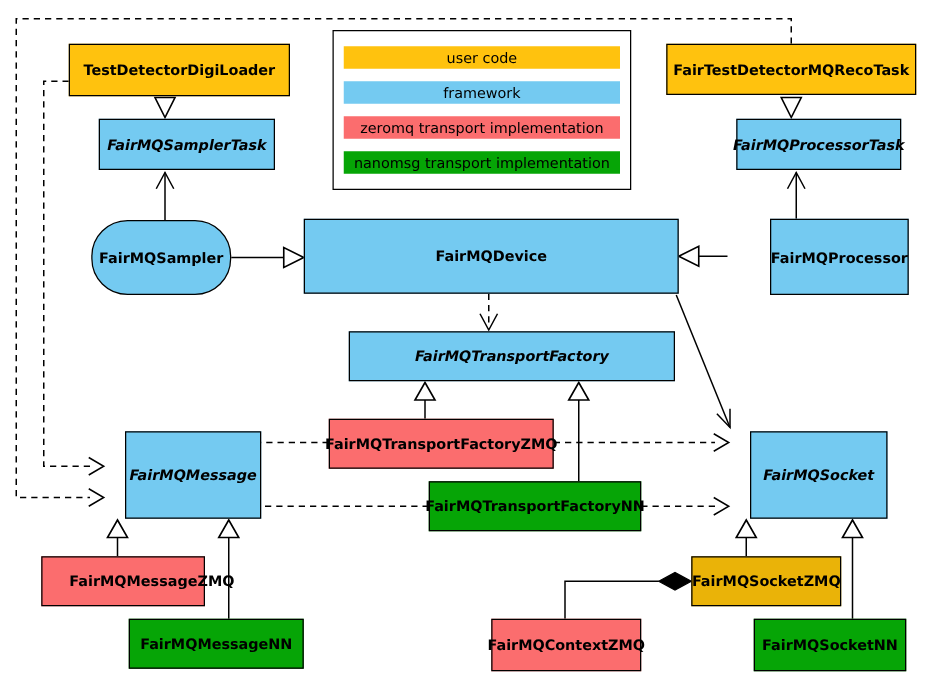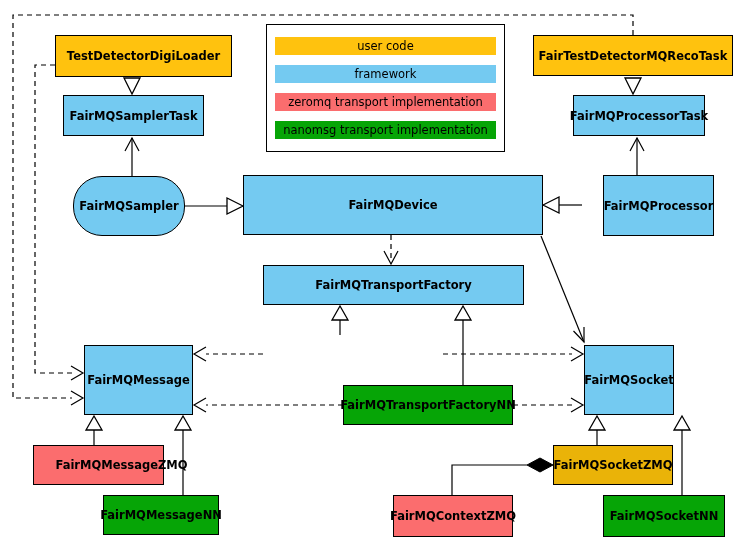--- a/index.html
+++ b/index.html
@@ -6,21 +6,21 @@
   .stage{
     position:relative;width:748px;height:549px;background:#fff;overflow:hidden;
     font-family:"DejaVu Sans","Liberation Sans",sans-serif;
   }
   .edges{position:absolute;left:0;top:0;width:748px;height:549px;}
   .node{
     position:absolute;box-sizing:border-box;border:1px solid #000;
     display:flex;align-items:center;justify-content:center;
     font-size:11.5px;font-weight:bold;color:#000;white-space:nowrap;
   }
-  .node.abstract{}
+  .node.abstract{font-style:italic;margin-left:16px;}
   .legend{
     position:absolute;left:266px;top:24px;width:239px;height:128px;
     box-sizing:border-box;border:1.5px solid #000;background:#fff;
     display:flex;flex-direction:column;justify-content:space-between;
     padding:12px 8px;
   }
   .legend-item{
     height:18px;display:flex;align-items:center;justify-content:center;
     font-size:11.5px;color:#000;white-space:nowrap;
   }
@@ -163,39 +163,42 @@
   </div>
   <div class="node abstract" style="left: 573px; top: 95px; width: 132px; height: 41px; background: rgb(116, 202, 241);">
     <span>FairMQProcessorTask</span>
   </div>
   <div class="node" style="left: 73px; top: 176px; width: 112px; height: 60px; background: rgb(116, 202, 241); border-radius: 29px;">
     <span>FairMQSampler</span>
   </div>
   <div class="node" style="left: 243px; top: 175px; width: 300px; height: 60px; background: rgb(116, 202, 241);">
     <span>FairMQDevice</span>
   </div>
-  <div class="node" style="left: 603px; top: 175px; width: 111px; height: 61px; background: rgb(116, 202, 241);">
+  <div class="node" style="left: 616px; top: 175px; width: 111px; height: 61px; background: rgb(116, 202, 241);">
     <span>FairMQProcessor</span>
   </div>
   <div class="node abstract" style="left: 263px; top: 265px; width: 261px; height: 40px; background: rgb(116, 202, 241);">
     <span>FairMQTransportFactory</span>
   </div>
+  <div class="node" style="left: 263px; top: 335px; width: 180px; height: 40px; background: rgb(251, 109, 110);">
+    <span>FairMQTransportFactoryZMQ</span>
+  </div>
   <div class="node" style="left: 343px; top: 385px; width: 170px; height: 40px; background: rgb(6, 165, 6);">
     <span>FairMQTransportFactoryNN</span>
   </div>
   <div class="node abstract" style="left: 84px; top: 345px; width: 109px; height: 70px; background: rgb(116, 202, 241);">
     <span>FairMQMessage</span>
   </div>
-  <div class="node abstract" style="left: 584px; top: 345px; width: 90px; height: 70px; background: rgb(116, 202, 241);">
+  <div class="node abstract" style="left: 584px; top: 345px; width: 110px; height: 70px; background: rgb(116, 202, 241);">
     <span>FairMQSocket</span>
   </div>
   <div class="node" style="left: 33px; top: 445px; width: 131px; height: 40px; background: rgb(251, 109, 110); padding-left: 46px;">
     <span>FairMQMessageZMQ</span>
   </div>
-  <div class="node" style="left: 103px; top: 495px; width: 116px; height: 40px; background: rgb(6, 165, 6);">
+  <div class="node" style="left: 103px; top: 495px; width: 140px; height: 40px; background: rgb(6, 165, 6);">
     <span>FairMQMessageNN</span>
   </div>
   <div class="node" style="left: 393px; top: 495px; width: 120px; height: 42px; background: rgb(251, 109, 110); justify-content: center;">
     <span>FairMQContextZMQ</span>
   </div>
   <div class="node" style="left: 553px; top: 445px; width: 120px; height: 40px; background: #eab308;">
     <span>FairMQSocketZMQ</span>
   </div>
   <div class="node" style="left: 603px; top: 495px; width: 122px; height: 42px; background: rgb(6, 165, 6);">
     <span>FairMQSocketNN</span>

